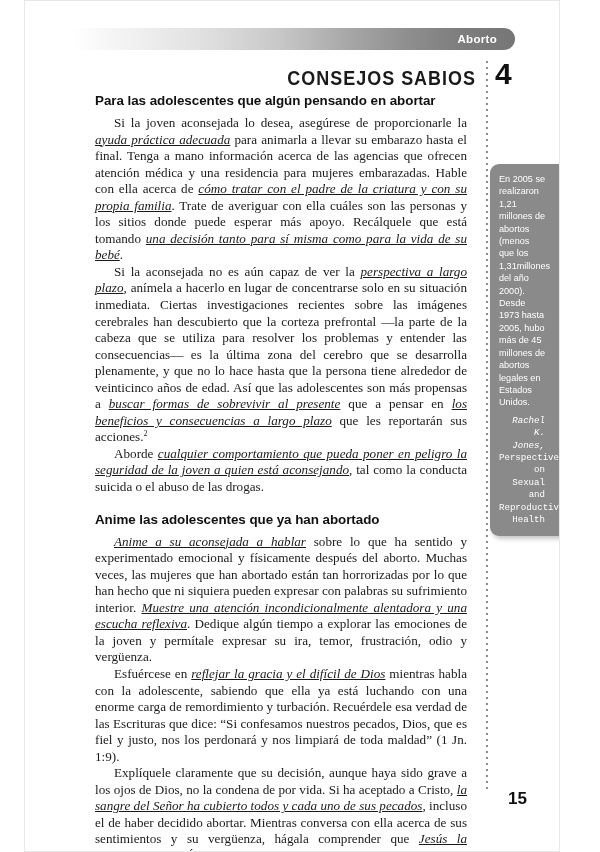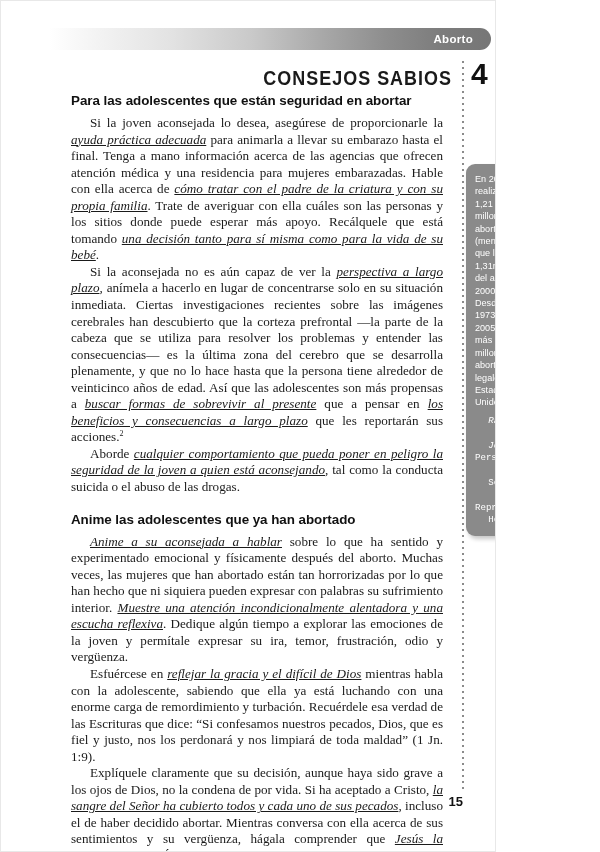--- a/index.html
+++ b/index.html
@@ -2,27 +2,28 @@
 <html><head>
 <meta charset="utf-8">
 <style>
   html, body {
     margin: 0;
     padding: 0;
     background: #ffffff;
   }
   #page {
     position: relative;
-    width: 496px;
+    width: 536px;
     height: 852px;
     background: #ffffff;
     overflow: hidden;
     box-sizing: border-box;
     border: 1px solid #e8e8e8;
     font-family: "Liberation Serif", serif;
+    margin-left: 24px;
   }
 
   
   .header-bar {
     position: absolute;
     left: 48px;
     top: 27px;
     width: 442px;
     height: 22px;
     border-top-right-radius: 11px;
@@ -154,41 +155,41 @@
   }
   .callout-attrib .src-name { font-style: italic; }
 
   
   .page-number {
     position: absolute;
     right: 32px;
     bottom: 42px;
     font-family: "Liberation Sans", sans-serif;
     font-weight: bold;
-    font-size: 13px;
+    font-size: 17px;
     color: #111111;
   }
 </style>
 </head>
 <body>
 
 <div id="page">
 
   <div class="header-bar">
     <span class="header-label">Aborto</span>
   </div>
 
   <div class="dotted-rule"></div>
 
   <div class="chapter-title">CONSEJOS SABIOS</div>
   <div class="chapter-number">4</div>
 
   <div class="column">
 
-    <h2 class="section-heading">Para las adolescentes que están seguridad en abortar</h2>
+    <h2 class="section-heading">Para las adolescentes que algún pensando en abortar</h2>
 
     <p class="body">Si la joven aconsejada lo desea, asegúrese de proporcionarle la <em>ayuda práctica adecuada</em> para animarla a llevar su embarazo hasta el final. Tenga a mano información acerca de las agencias que ofrecen atención médica y una residencia para mujeres embarazadas. Hable con ella acerca de <em>cómo tratar con el padre de la criatura y con su propia familia</em>. Trate de averiguar con ella cuáles son las personas y los sitios donde puede esperar más apoyo. Recálquele que está tomando <em>una decisión tanto para sí misma como para la vida de su bebé</em>.</p>
     <p class="body">Si la aconsejada no es aún capaz de ver la <em>perspectiva a largo plazo</em>, anímela a hacerlo en lugar de concentrarse solo en su situación inmediata. Ciertas investigaciones recientes sobre las imágenes cerebrales han descubierto que la corteza prefrontal —la parte de la cabeza que se utiliza para resolver los problemas y entender las consecuencias— es la última zona del cerebro que se desarrolla plenamente, y que no lo hace hasta que la persona tiene alrededor de veinticinco años de edad. Así que las adolescentes son más propensas a <em>buscar formas de sobrevivir al presente</em> que a pensar en <em>los beneficios y consecuencias a largo plazo</em> que les reportarán sus acciones.<sup>2</sup></p>
     <p class="body">Aborde <em>cualquier comportamiento que pueda poner en peligro la seguridad de la joven a quien está aconsejando</em>, tal como la conducta suicida o el abuso de las drogas.</p>
 
     <h2 class="section-heading second">Anime las adolescentes que ya han abortado</h2>
 
     <p class="body"><em>Anime a su aconsejada a hablar</em> sobre lo que ha sentido y experimentado emocional y físicamente después del aborto. Muchas veces, las mujeres que han abortado están tan horrorizadas por lo que han hecho que ni siquiera pueden expresar con palabras su sufrimiento interior. <em>Muestre una atención incondicionalmente alentadora y una escucha reflexiva</em>. Dedique algún tiempo a explorar las emociones de la joven y permítale expresar su ira, temor, frustración, odio y vergüenza.</p>
     <p class="body">Esfuércese en <em>reflejar la gracia y el difícil de Dios</em> mientras habla con la adolescente, sabiendo que ella ya está luchando con una enorme carga de remordimiento y turbación. Recuérdele esa verdad de las Escrituras que dice: “Si confesamos nuestros pecados, Dios, que es fiel y justo, nos los perdonará y nos limpiará de toda maldad” (1 Jn. 1:9).</p>
     <p class="body">Explíquele claramente que su decisión, aunque haya sido grave a los ojos de Dios, no la condena de por vida. Si ha aceptado a Cristo, <em>la sangre del Señor ha cubierto todos y cada uno de sus pecados</em>, incluso el de haber decidido abortar. Mientras conversa con ella acerca de sus sentimientos y su vergüenza, hágala comprender que <em>Jesús la perdonará</em> y que Él desea liberarla del odio que siente hacia sí misma y también de su remordimiento. Debe recordarle que a veces resulta más difícil perdonarse a</p>

